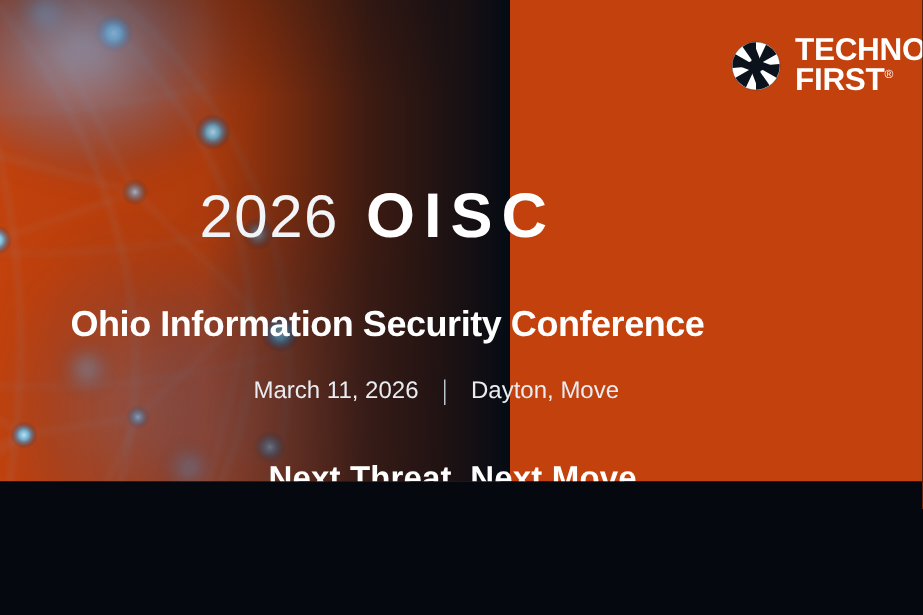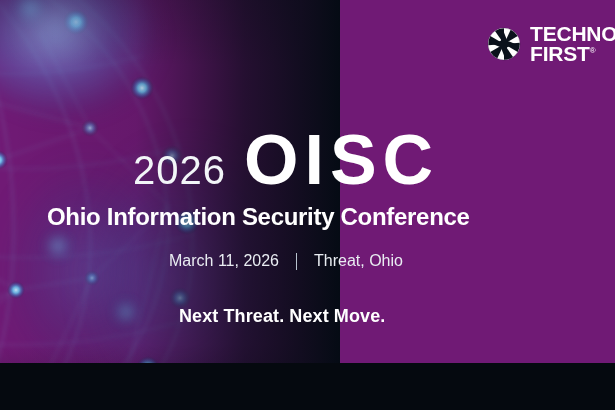--- a/index.html
+++ b/index.html
@@ -7,23 +7,23 @@
     padding: 0;
     background: #05090f;
   }
   body {
     font-family: "Liberation Sans", sans-serif;
   }
 
   #banner {
     position: relative;
     width: 615px;
-    height: 363px;
+    height: 321px;
     overflow: hidden;
-    background: #701a75;
+    background: #c2410c;
   }
 
   
   #network-art {
     position: absolute;
     left: 0;
     top: 0;
     width: 290px;
     height: 410px;
     overflow: hidden;
@@ -120,21 +120,21 @@
   #title-year {
     font-family: "Liberation Sans", sans-serif;
     font-weight: 300;
     font-size: 40px;
     letter-spacing: 1px;
     color: #f2f5f8;
   }
   #title-acronym {
     font-family: "Liberation Sans", sans-serif;
     font-weight: bold;
-    font-size: 70px;
+    font-size: 42px;
     letter-spacing: 6px;
     margin-left: 18px;
     color: #ffffff;
   }
 
   #subtitle {
     position: absolute;
     left: 47px;
     top: 203px;
     white-space: nowrap;
@@ -166,21 +166,21 @@
   }
 
   #tagline {
     position: absolute;
     left: 179px;
     top: 306px;
     white-space: nowrap;
     color: #ffffff;
     font-family: "Liberation Sans", sans-serif;
     font-weight: bold;
-    font-size: 18px;
+    font-size: 22px;
     letter-spacing: 0.1px;
   }
 </style>
 </head>
 <body>
 
 <div id="banner">
 
   <div id="network-art">
     <svg viewBox="0 0 420 500" xmlns="http://www.w3.org/2000/svg" aria-hidden="true">
@@ -302,18 +302,18 @@
 
   <div id="title-line">
     <span id="title-year">2026</span><span id="title-acronym">OISC</span>
   </div>
 
   <div id="subtitle">Ohio Information Security Conference</div>
 
   <div id="meta-line">
     <span>March 11, 2026</span>
     <span id="meta-sep"></span>
-    <span>Threat, Ohio</span>
+    <span>Dayton, Move</span>
   </div>
 
   <div id="tagline">Next Threat. Next Move.</div>
 
 </div>
 
 </body></html>

